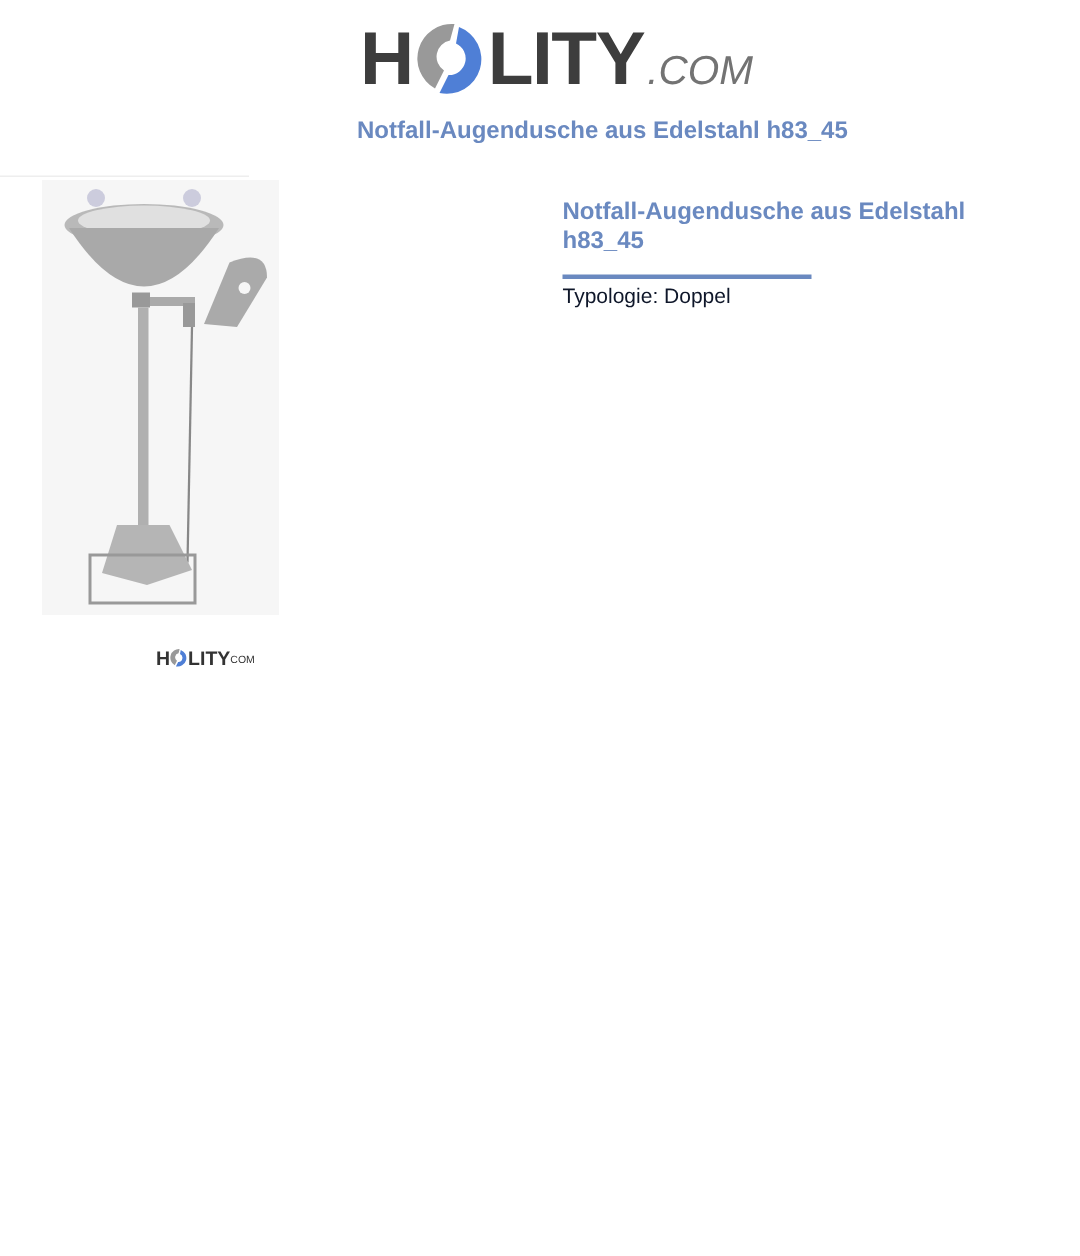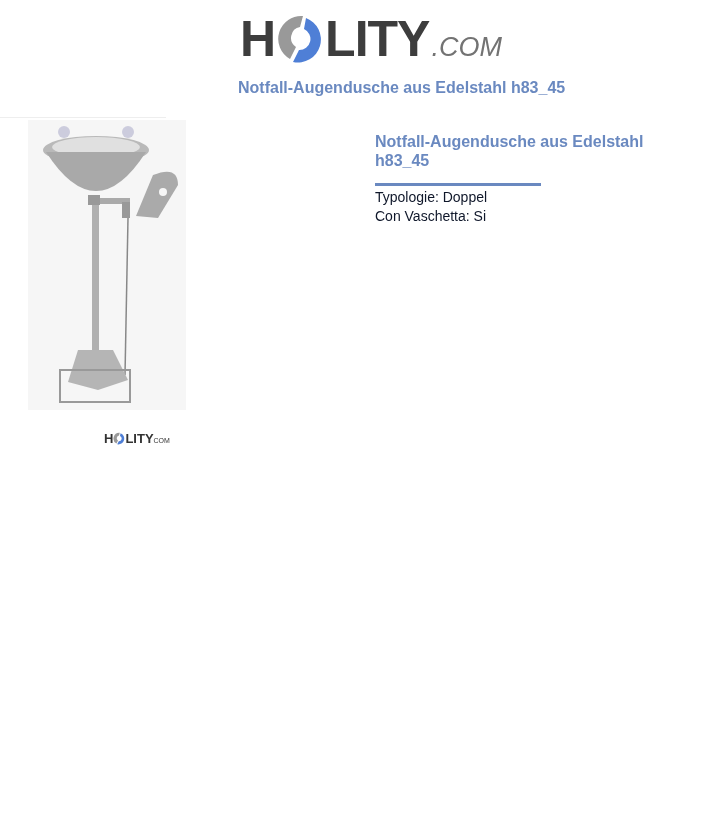--- a/index.html
+++ b/index.html
@@ -60,14 +60,13 @@
     <path d="M30 4 A23 23 0 0 1 17 48 L23 36 A11 11 0 0 0 28 15 Z" fill="#4f7fd6"></path>
   </svg>
   <span class="big">LITY</span>
   <span class="com">COM</span>
 </div>
 
 <div class="details">
   <h2>Notfall-Augendusche aus Edelstahl h83_45</h2>
   <div class="bar"></div>
   <div class="spec">Typologie: Doppel</div>
-  <div class="spec">Con Vaschetta: Si</div>
 </div>
 
 </body></html>

